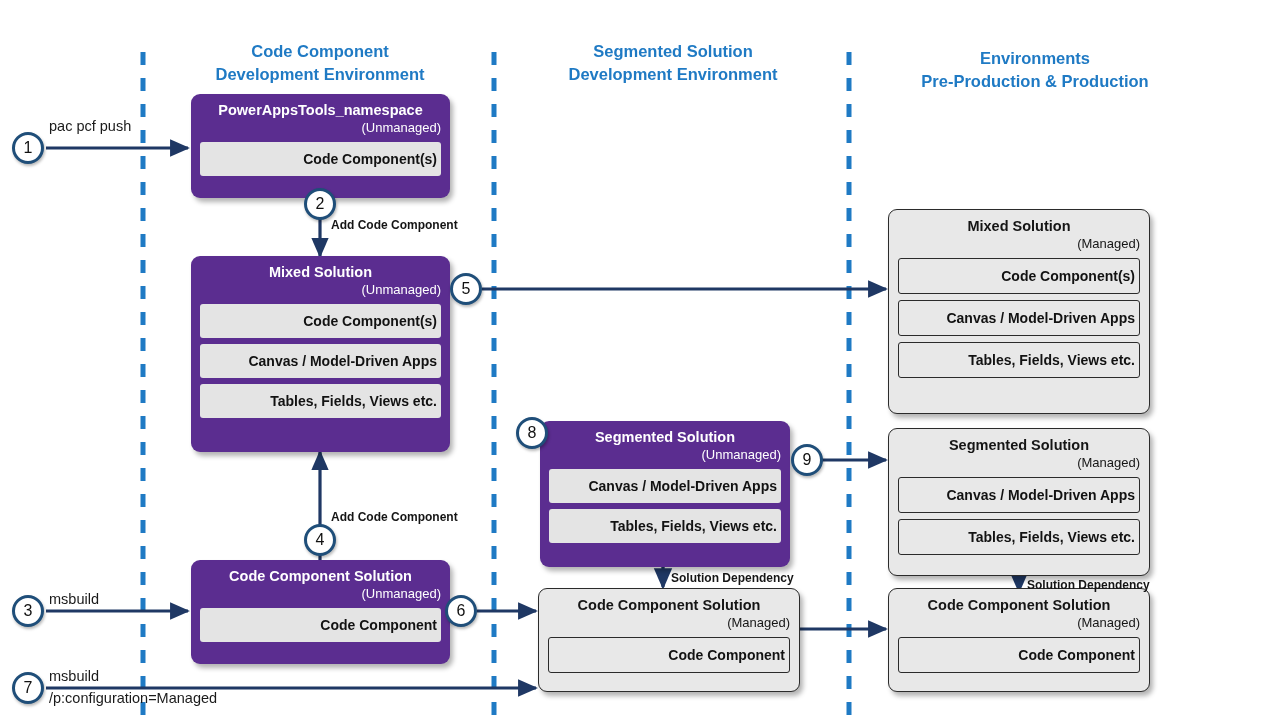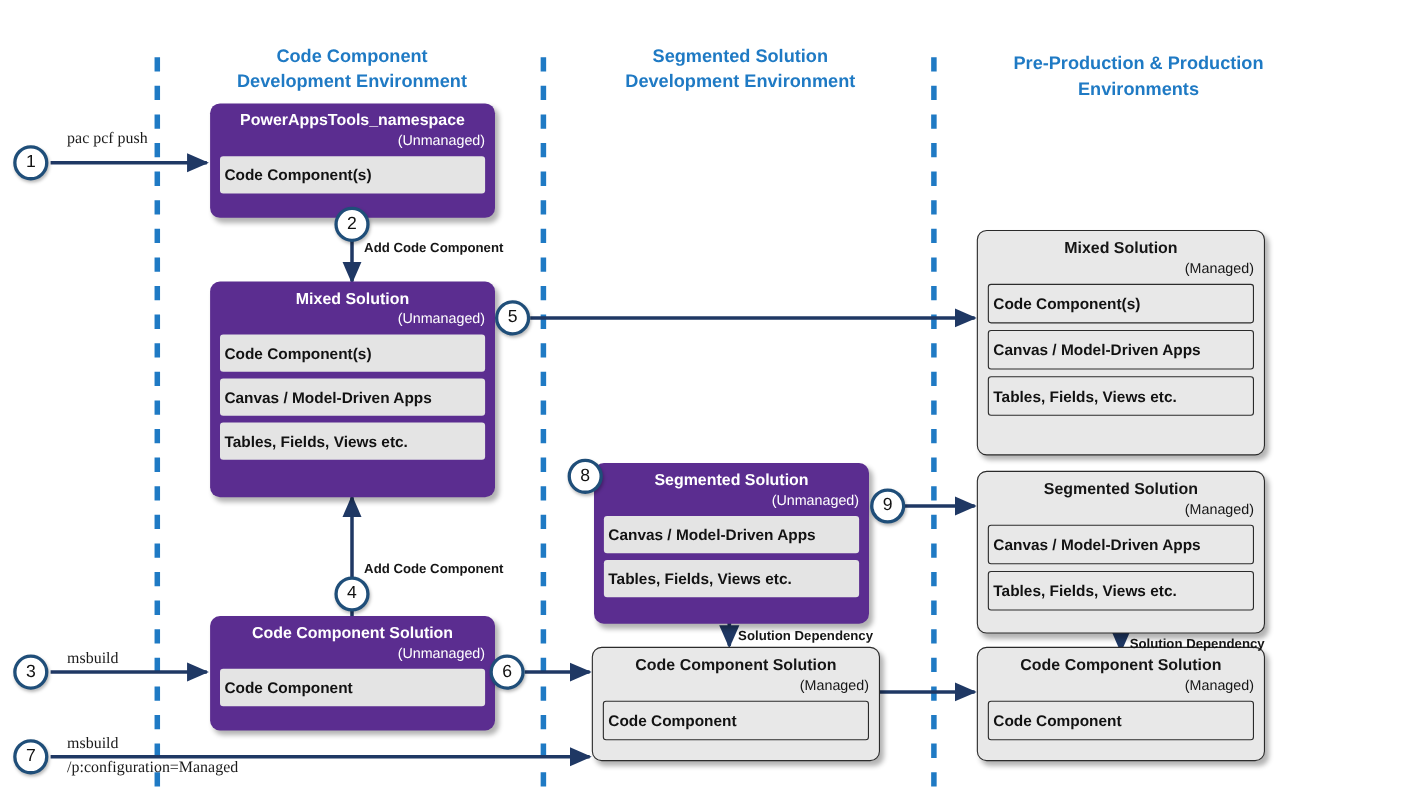--- a/index.html
+++ b/index.html
@@ -70,21 +70,21 @@
     font-size: 13px;
     line-height: 17px;
     text-align: right;
   }
 
   .item {
     background: #E4E4E4;
     color: #121212;
     font-weight: bold;
     font-size: 14px;
-    text-align: left;
+    text-align: right;
     border-radius: 3px;
     margin-top: 6px;
     padding: 9px 4px;
     box-sizing: border-box;
   }
   .sol.managed .item {
     border: 1.1px solid #2b2b2b;
     background: #E8E8E8;
   }
 
@@ -111,26 +111,25 @@
   .wire-label {
     position: absolute;
     font-size: 12px;
     font-weight: bold;
     color: #151515;
     white-space: nowrap;
     z-index: 5;
   }
   .cmd {
     position: absolute;
-    font-family: Liberation Serif, serif;
+    font-family: Liberation Sans, sans-serif;
     font-size: 14.5px;
     color: #1a1a1a;
     white-space: pre;
     z-index: 5;
-    margin-left: 12px;
   }
 </style>
 </head>
 <body>
 
 <div id="canvas">
 
   <svg id="wires" viewBox="0 0 1280 720" width="1280" height="720">
     <defs>
       <marker id="ah" markerWidth="7" markerHeight="7" refX="5.6" refY="3.0" orient="auto" markerUnits="strokeWidth">
@@ -200,22 +199,22 @@
     <div>Code Component</div>
     <div>Development Environment</div>
   </div>
 
   <div class="lane-title" style="left:528px; top:40px; width:290px;">
     <div>Segmented Solution</div>
     <div>Development Environment</div>
   </div>
 
   <div class="lane-title" style="left:880px; top:47px; width:310px;">
+    <div>Environments</div>
     <div>Pre-Production &amp; Production</div>
-    <div>Environments</div>
   </div>
 
   <div class="sol unmanaged" style="left:191px; top:94px; width:259px; height:104px;">
     <div class="sol-title">
       <span>PowerAppsTools_namespace</span>
       <span class="sub">(Unmanaged)</span>
     </div>
     <div class="item">Code Component(s)</div>
   </div>
 

